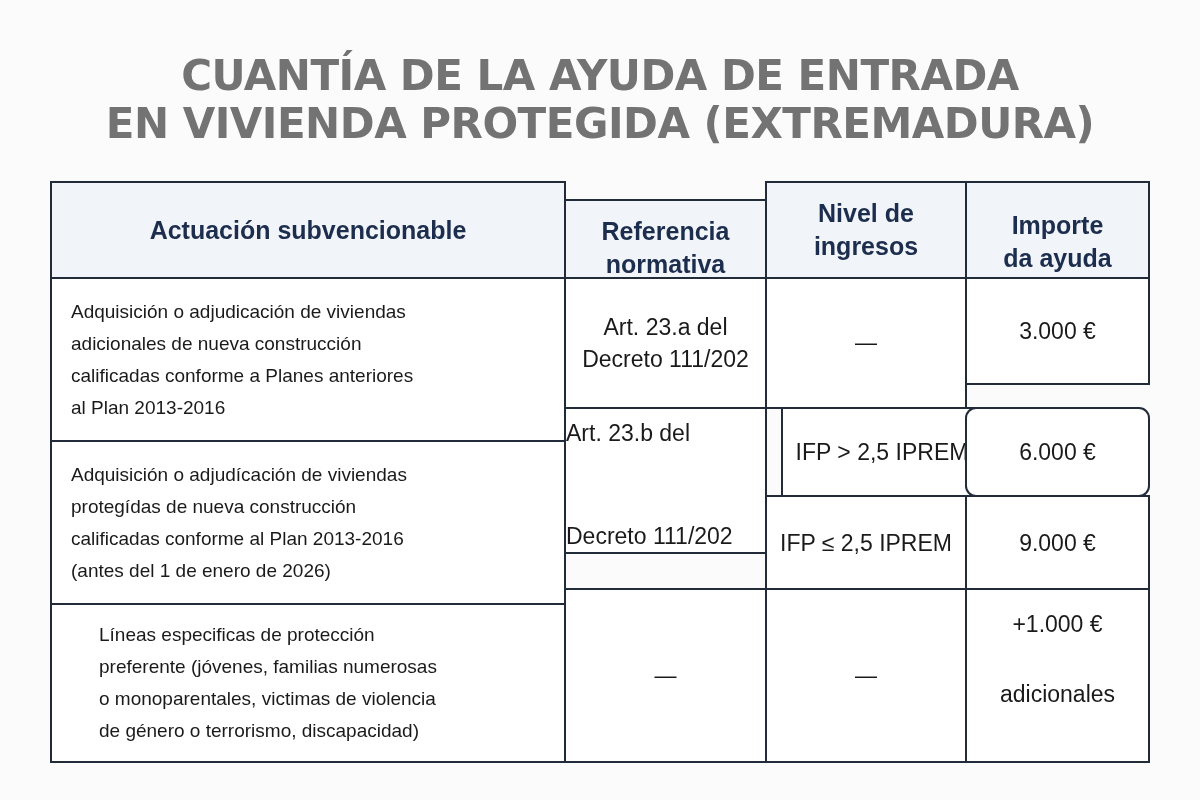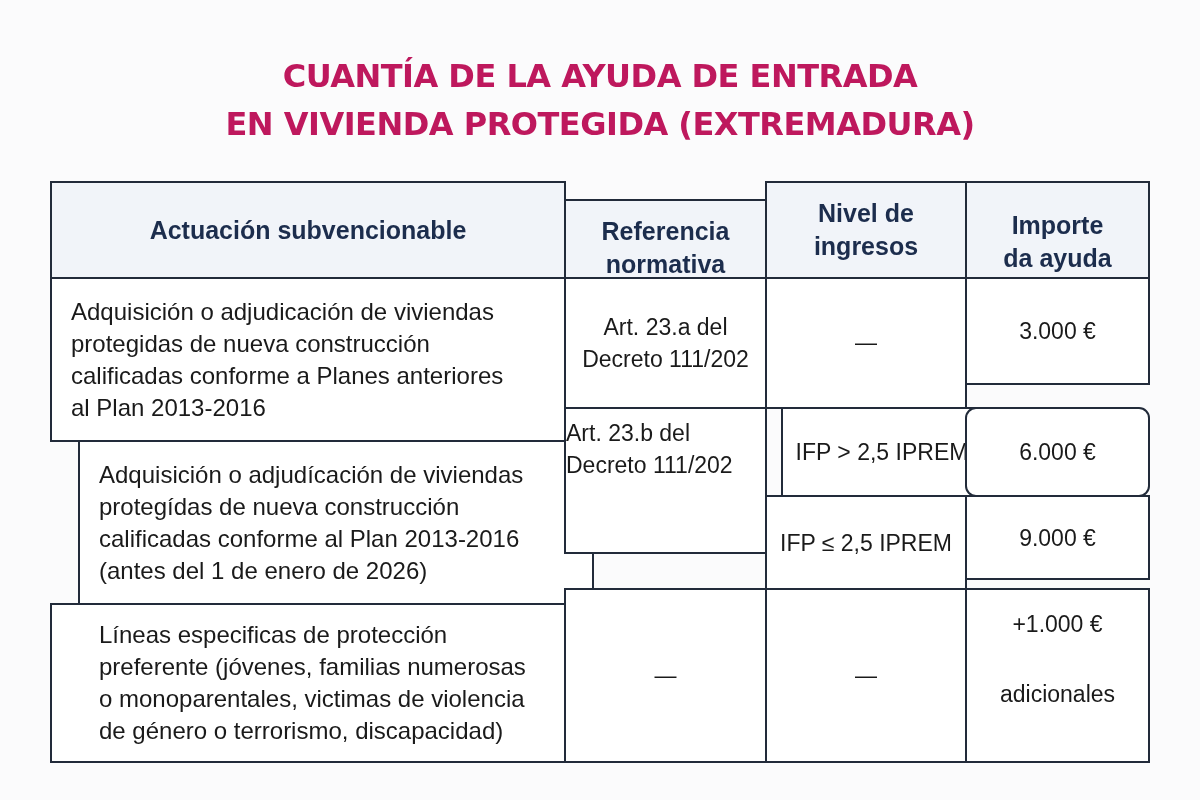--- a/index.html
+++ b/index.html
@@ -15,24 +15,24 @@
       width: 1200px;
       height: 800px;
       background: #fbfbfc;
     }
     .title {
       position: absolute;
       left: 0;
       top: 52px;
       width: 1200px;
       text-align: center;
-      color: #be185d;
+      color: #737373;
       font-family: "DejaVu Sans", sans-serif;
       font-weight: bold;
-      font-size: 32px;
+      font-size: 42px;
       line-height: 48px;
       letter-spacing: -0.5px;
     }
     .title div { white-space: nowrap; }
     .table {
       position: absolute;
       left: 0;
       top: 0;
       width: 1200px;
       height: 800px;
@@ -53,21 +53,21 @@
       background: #f1f4f9;
       color: #1c2d4d;
       font-weight: bold;
       font-size: 25px;
       line-height: 33px;
     }
     .body-left {
       justify-content: flex-start;
       text-align: left;
       padding-left: 19px;
-      font-size: 24px;
+      font-size: 19px;
       line-height: 32px;
     }
     .body-cell {
       font-size: 23px;
       line-height: 32px;
     }
     .top-align {
       align-items: flex-start;
       padding-top: 38px;
     }
@@ -98,42 +98,42 @@
       <span>Nivel de</span>
       <span>ingresos</span>
     </div>
     <div class="cell hdr" style="left:965px; top:181px; width:185px; height:122px; flex-direction:column;">
       <span>Importe</span>
       <span>da ayuda</span>
     </div>
 
     <div class="cell body-left" style="left:50px; top:277px; width:516px; height:165px; flex-direction:column; align-items:flex-start; justify-content:center;">
       <span>Adquisición o adjudicación de viviendas</span>
-      <span>protegidas de nueva construcción</span>
+      <span>adicionales de nueva construcción</span>
       <span>calificadas conforme a Planes anteriores</span>
       <span>al Plan 2013-2016</span>
     </div>
-    <div class="cell body-left" style="left:50px; top:440px; width:516px; height:165px; flex-direction:column; align-items:flex-start; justify-content:center;margin-left:28px;">
+    <div class="cell body-left" style="left:50px; top:440px; width:516px; height:165px; flex-direction:column; align-items:flex-start; justify-content:center;">
       <span>Adquisición o adjudícación de viviendas</span>
       <span>protegídas de nueva construcción</span>
       <span>calificadas conforme al Plan 2013-2016</span>
       <span>(antes del 1 de enero de 2026)</span>
     </div>
     <div class="cell body-left" style="left:50px; top:603px; width:516px; height:160px; flex-direction:column; align-items:flex-start; justify-content:center;padding-left:47px;">
       <span>Líneas especificas de protección</span>
       <span>preferente (jóvenes, familias numerosas</span>
       <span>o monoparentales, victimas de violencia</span>
       <span>de género o terrorismo, discapacidad)</span>
     </div>
 
     <div class="cell body-cell" style="left:564px; top:277px; width:203px; height:132px; flex-direction:column;">
       <span>Art. 23.a del</span>
       <span>Decreto 111/202</span>
     </div>
-    <div class="cell body-cell top-align" style="left:564px; top:407px; width:203px; height:147px; flex-direction:column; justify-content:flex-start; padding-top:8px;">
+    <div class="cell body-cell top-align" style="left:564px; top:407px; width:203px; height:147px; flex-direction:column; justify-content:space-between; padding-top:8px;">
       <span>Art. 23.b del</span>
       <span>Decreto 111/202</span>
     </div>
     <div class="cell body-cell dash" style="left:564px; top:588px; width:203px; height:175px;">
       <span>—</span>
     </div>
 
     <div class="cell body-cell dash" style="left:765px; top:277px; width:202px; height:132px;">
       <span>—</span>
     </div>
@@ -146,21 +146,21 @@
     <div class="cell body-cell dash" style="left:765px; top:588px; width:202px; height:175px;">
       <span>—</span>
     </div>
 
     <div class="cell body-cell" style="left:965px; top:277px; width:185px; height:108px;">
       <span>3.000 €</span>
     </div>
     <div class="cell body-cell" style="left:965px; top:407px; width:185px; height:90px;border-radius:11px;">
       <span>6.000 €</span>
     </div>
-    <div class="cell body-cell" style="left:965px; top:495px; width:185px; height:85px;">
+    <div class="cell body-cell" style="left:965px; top:495px; width:185px; height:95px;">
       <span>9.000 €</span>
     </div>
     <div class="cell body-cell" style="left:965px; top:588px; width:185px; height:175px; flex-direction:column; justify-content:flex-start; padding-top:18px;gap:38px;">
       <span>+1.000 €</span>
       <span>adicionales</span>
     </div>
 
   </div>
 </div>
 

